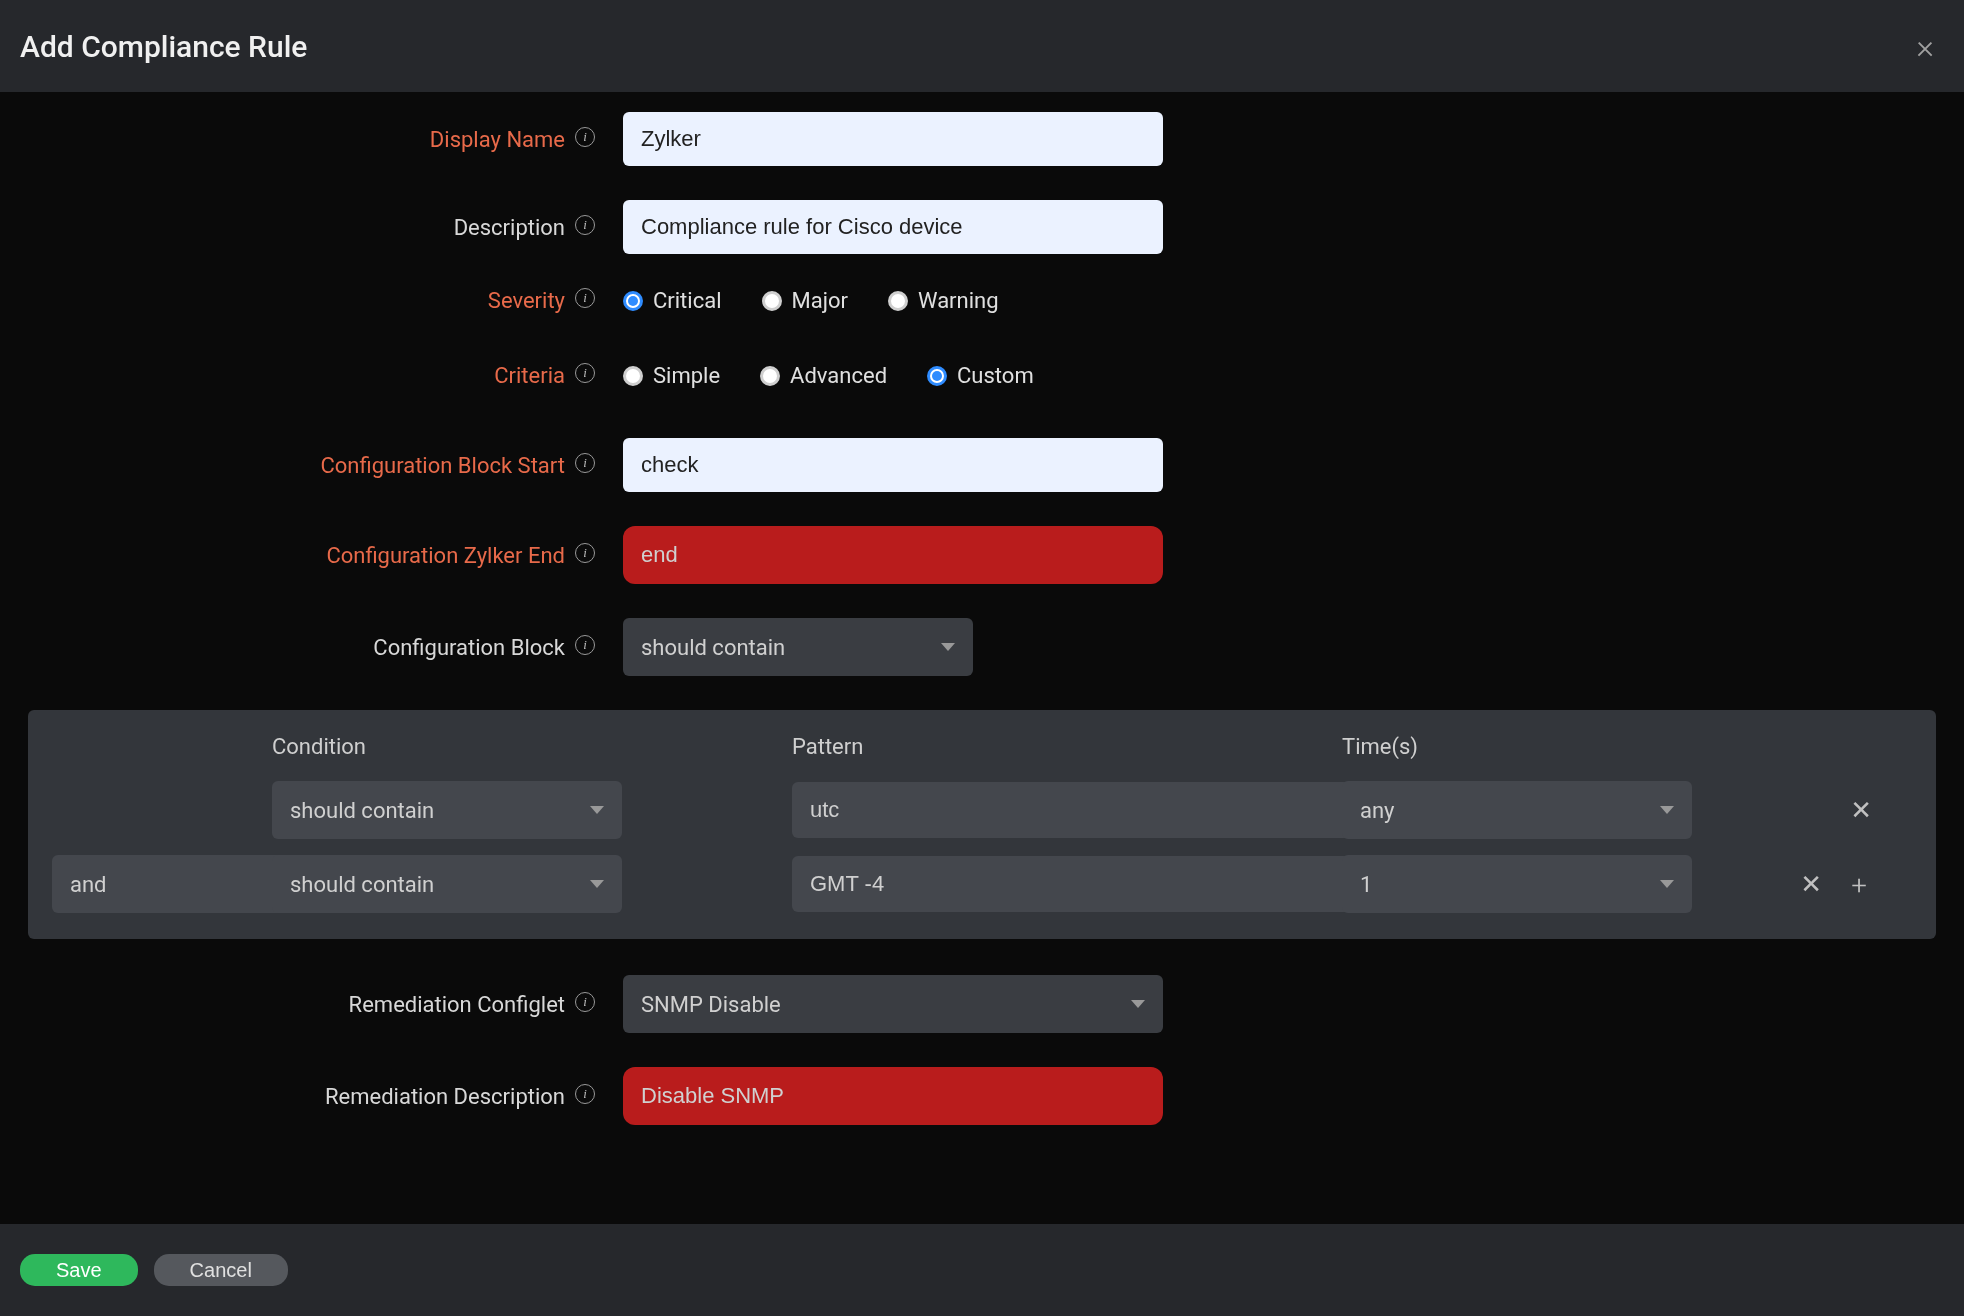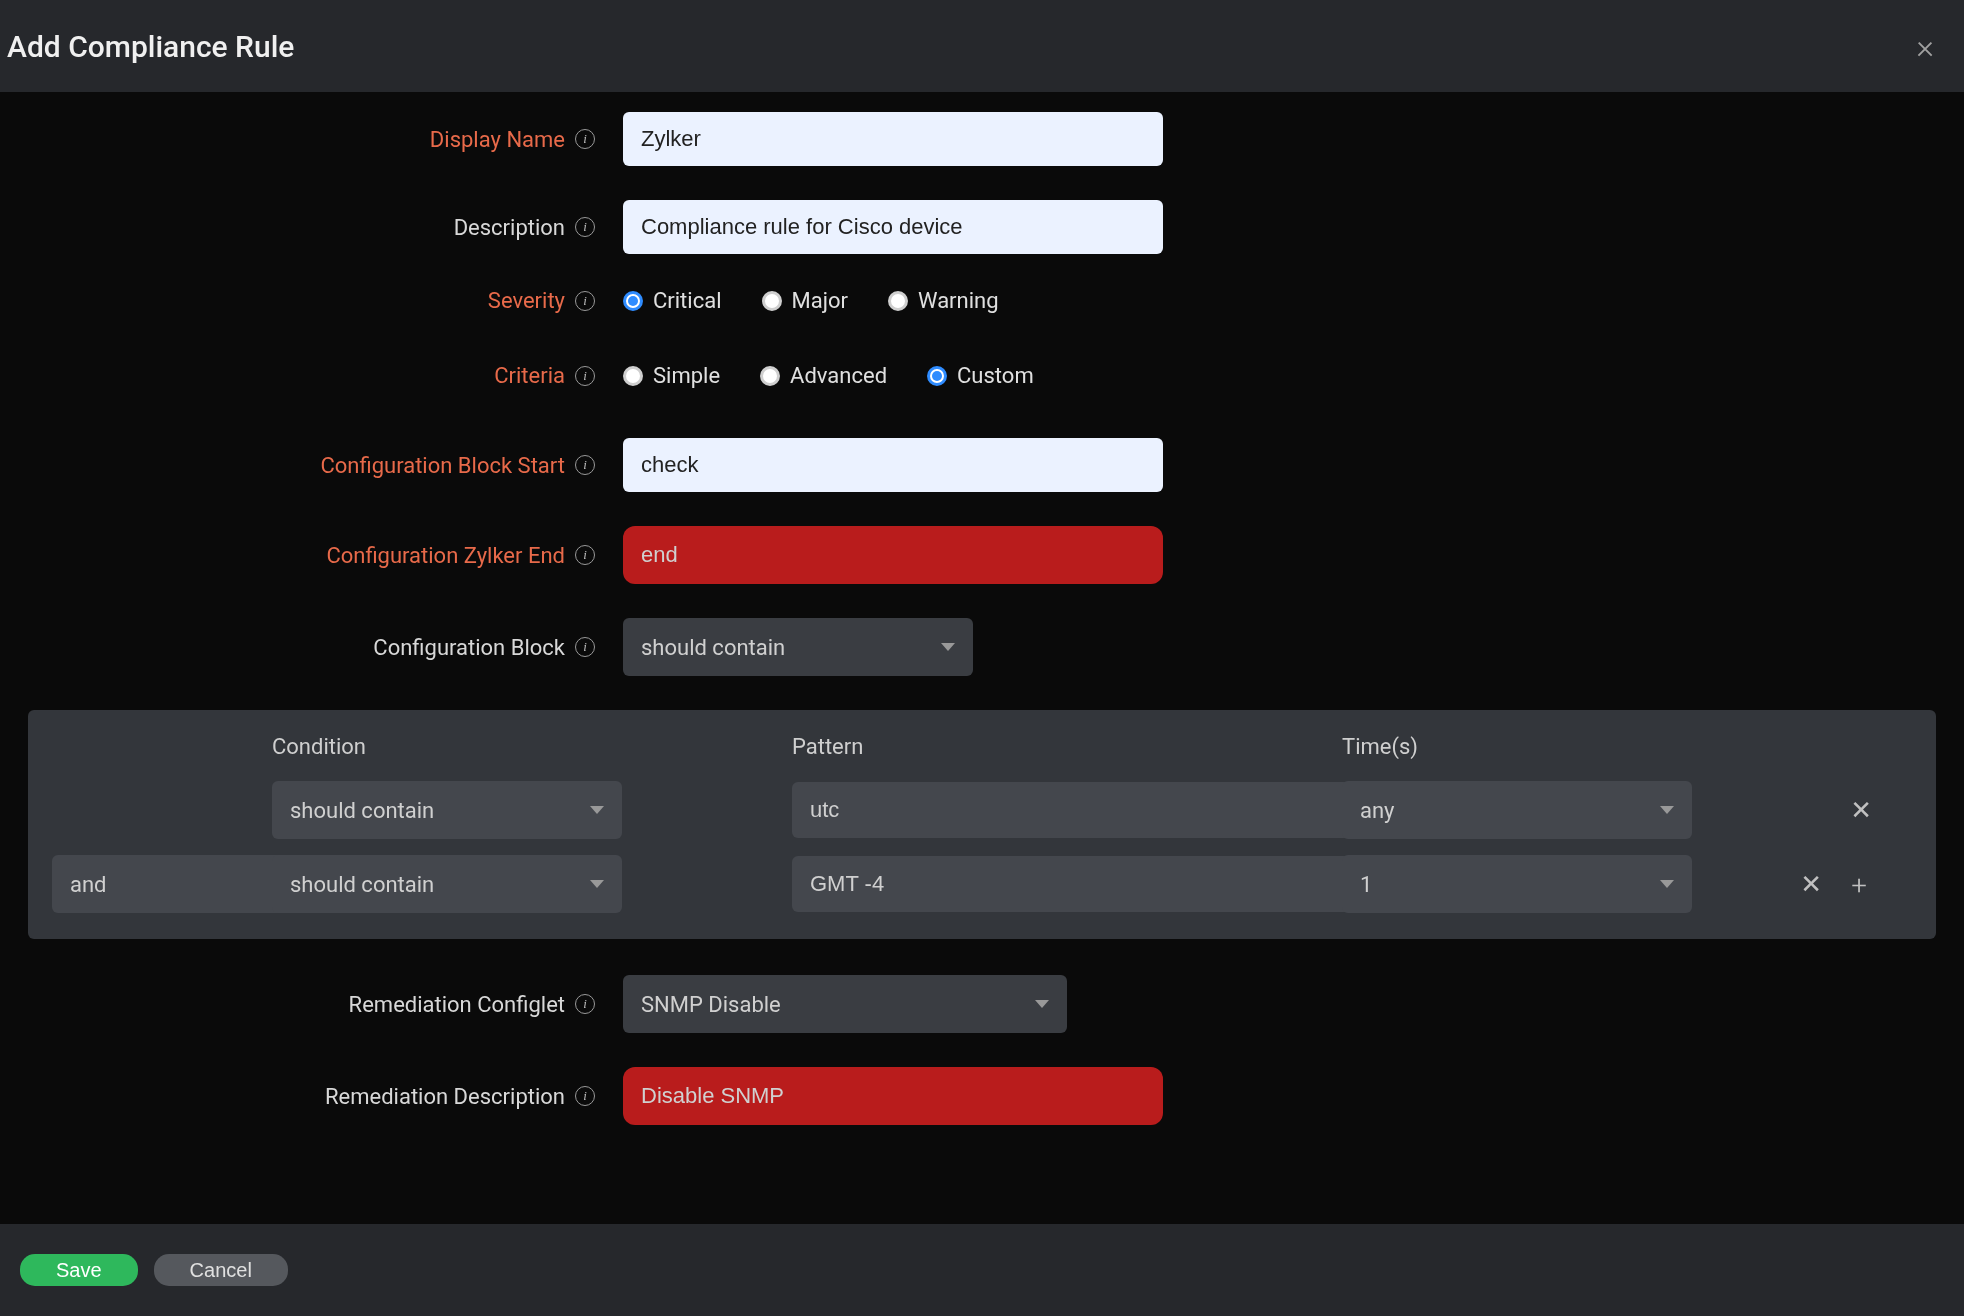--- a/index.html
+++ b/index.html
@@ -10,21 +10,21 @@
     font-family: -apple-system, BlinkMacSystemFont, "Segoe UI", Roboto, sans-serif;
     color: #e0e0e0;
     overflow: hidden;
   }
   .header {
     height: 92px;
     background: #26282c;
     display: flex;
     align-items: center;
     justify-content: space-between;
-    padding: 0 30px 0 7px;
+    padding: 0 30px 0 20px;
   }
   .header-title {
     font-size: 30px;
     font-weight: 500;
     color: #f0f0f0;
   }
   .close-x {
     font-size: 34px;
     color: #a0a0a0;
     cursor: pointer;
@@ -39,21 +39,20 @@
     align-items: center;
     margin-bottom: 34px;
   }
   .label-col {
     width: 595px;
     text-align: right;
     padding-right: 28px;
     font-size: 22px;
     display:flex;
     justify-content:flex-end;
-    align-items:center;
     gap:10px;
   }
   .label-required { color: #e86a4a; }
   .label-normal { color: #d8d8d8; }
   .info-icon {
     display:inline-flex;
     align-items:center;
     justify-content:center;
     width:20px;
     height:20px;
@@ -344,21 +343,21 @@
       </div>
     </div>
   </div>
 
   <div class="form-row remed-row">
     <div class="label-col">
       <span class="label-normal">Remediation Configlet</span>
       <span class="info-icon">i</span>
     </div>
     <div class="input-col">
-      <div class="select-box" style="width:444px;">
+      <div class="select-box" style="width:540px;">
         <span>SNMP Disable</span>
         <span class="caret"></span>
       </div>
     </div>
   </div>
 
   <div class="form-row">
     <div class="label-col">
       <span class="label-normal">Remediation Description</span>
       <span class="info-icon">i</span>

